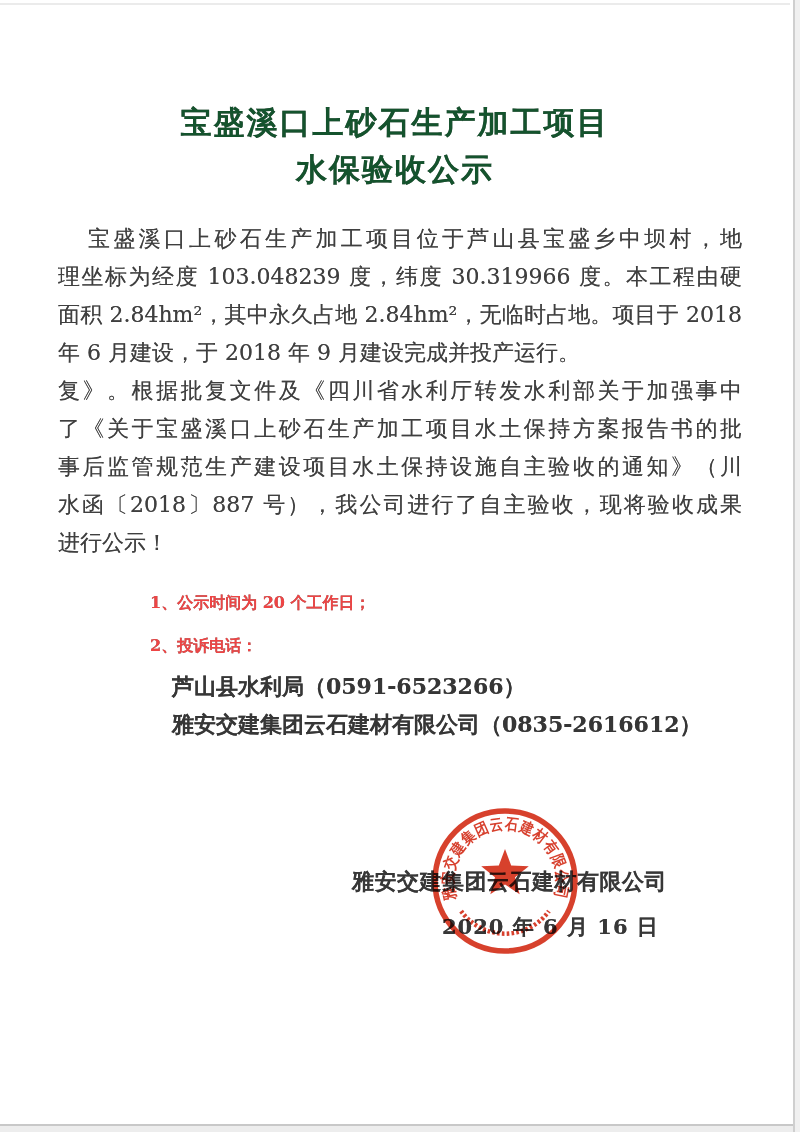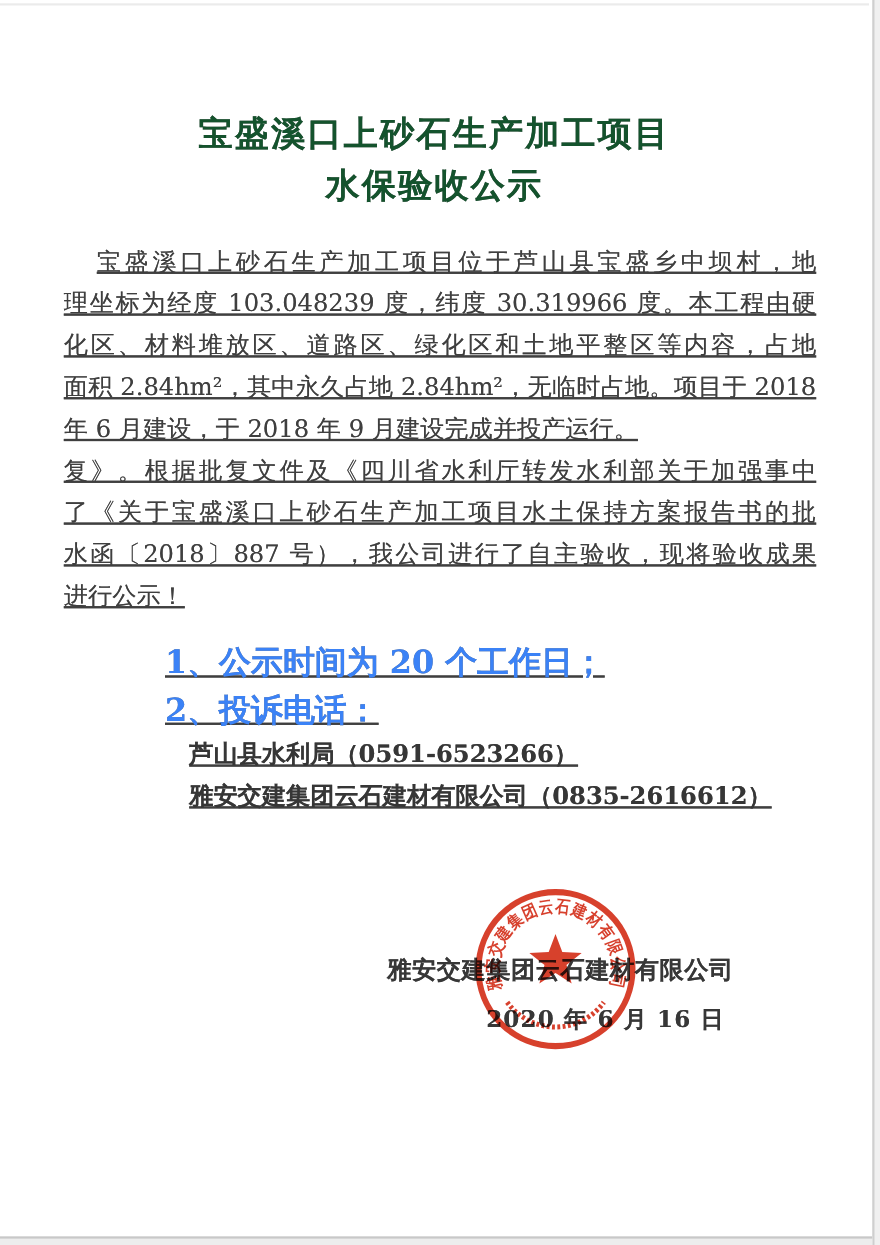--- a/index.html
+++ b/index.html
@@ -15,30 +15,30 @@
   .gutter-bottom { position:absolute; left:0; bottom:0; width:793px; height:8px;
                    background:#ededed; border-top:2px solid #c8c8c8; }
 
   
   .title-block { position:absolute; top:94px; left:0; width:790px; text-align:center;
                  color:#14532d; font-weight:bold; }
   .title-line { font-size:31px; letter-spacing:2px; line-height:47px;
                 text-shadow:0 0 0.6px rgba(52,52,52,.75); }
 
   
-  .content { position:absolute; top:215px; left:58px; width:684px; color:#3f3f3f;text-decoration:underline; }
+  .content { position:absolute; top:215px; left:58px; width:684px; color:#3f3f3f; }
   .bl { height:38px; line-height:38px; font-size:22px;
         text-align:justify; text-align-last:justify;
         text-shadow:0 0 0.5px rgba(63,63,63,.7); white-space:nowrap0; }
   .bl.i { text-indent:30px; }
   .bl.last { text-align:center; text-align-last:left; }
 
   .list-block { margin-top:19px; }
-  .li { height:43px; line-height:43px; padding-left:92px; font-size:29px;
-        font-weight:bold; color:#3b82f6; text-shadow:0 0 0.5px rgba(54,54,54,.7); }
+  .li { height:43px; line-height:43px; padding-left:92px; font-size:16px;
+        font-weight:bold; color:#ef4444; text-shadow:0 0 0.5px rgba(54,54,54,.7); }
   .ph { height:38px; line-height:38px; padding-left:114px; font-size:22px;
         font-weight:bold; color:#363636; text-shadow:0 0 0.5px rgba(54,54,54,.7); }
 
   
   .sig-company { position:absolute; left:352px; top:862px; font-size:22px; font-weight:bold;
                  letter-spacing:0.5px; color:#373737; text-shadow:0 0 0.5px rgba(55,55,55,.7); }
   .sig-date { position:absolute; left:442px; top:908px; font-size:21px; font-weight:bold;
               letter-spacing:1px; color:#373737; text-shadow:0 0 0.5px rgba(55,55,55,.7); }
 
   
@@ -53,26 +53,26 @@
   <div class="page">
 
     <div class="title-block">
       <div class="title-line">宝盛溪口上砂石生产加工项目</div>
       <div class="title-line">水保验收公示</div>
     </div>
 
     <div class="content">
       <div class="bl i">宝盛溪口上砂石生产加工项目位于芦山县宝盛乡中坝村，地</div>
       <div class="bl">理坐标为经度 103.048239 度，纬度 30.319966 度。本工程由硬</div>
-      <div class="bl">化区、材料堆放区、道路区、绿化区和土地平整区等内容，占地</div>
       <div class="bl">面积 2.84hm²，其中永久占地 2.84hm²，无临时占地。项目于 2018</div>
       <div class="bl last">年 6 月建设，于 2018 年 9 月建设完成并投产运行。</div>
 
       <div class="bl">复》。根据批复文件及《四川省水利厅转发水利部关于加强事中</div>
       <div class="bl">了《关于宝盛溪口上砂石生产加工项目水土保持方案报告书的批</div>
+      <div class="bl">事后监管规范生产建设项目水土保持设施自主验收的通知》（川</div>
       <div class="bl">水函〔2018〕887 号），我公司进行了自主验收，现将验收成果</div>
       <div class="bl last">进行公示！</div>
 
       <div class="list-block">
         <div class="li">1、公示时间为 20 个工作日；</div>
         <div class="li">2、投诉电话：</div>
         <div class="ph">芦山县水利局（0591-6523266）</div>
         <div class="ph">雅安交建集团云石建材有限公司（0835-2616612）</div>
       </div>
     </div>

